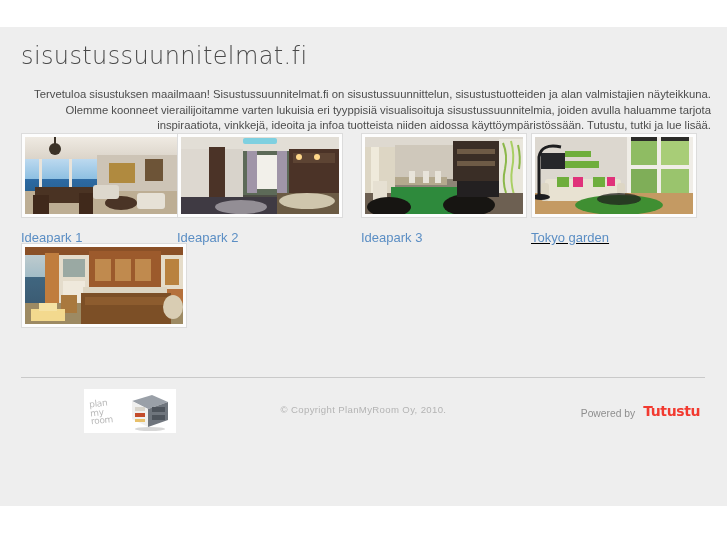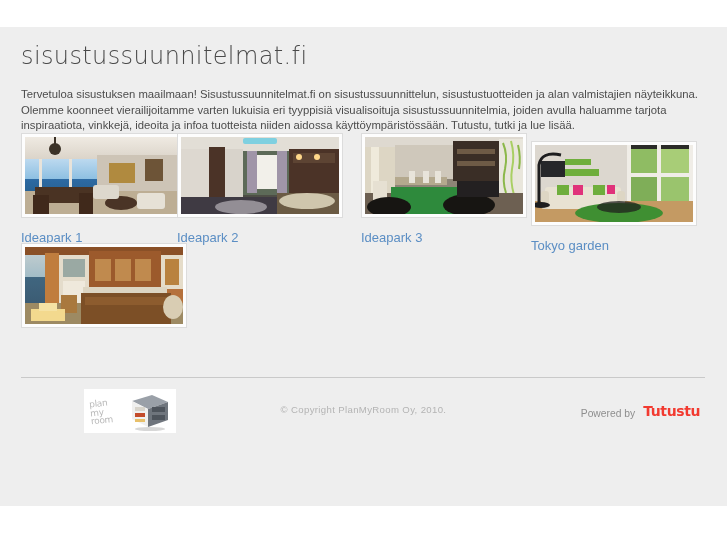--- a/index.html
+++ b/index.html
@@ -39,21 +39,21 @@
   }
   
   #intro {
     position: absolute;
     left: 21px;
     top: 49px;
     width: 690px;
     font-size: 11.3px;
     line-height: 15.2px;
     color: #4c4c4c;
-    text-align: left;
+    text-align: right;
   }
   
   #gallery {
     position: absolute;
     left: 21px;
     top: 106px;
     width: 700px;
   }
   .thumb-cell {
     position: absolute;
@@ -255,21 +255,21 @@
             <rect x="70" y="34" width="6" height="12" fill="#e8e4da"></rect>
             <ellipse cx="24" cy="70" rx="22" ry="10" fill="#171512"></ellipse>
             <ellipse cx="104" cy="68" rx="26" ry="11" fill="#171512"></ellipse>
             <rect x="92" y="44" width="42" height="16" fill="#232021"></rect>
           </svg>
         </div>
       </div>
       <a class="thumb-label">Ideapark 3</a>
     </div>
 
-    <div class="thumb-cell" style="left:510px; top:8px;">
+    <div class="thumb-cell" style="left:510px; top:0px;text-decoration:underline;">
       <div class="thumb-frame">
         <div class="thumb-img">
           <svg width="158" height="77" viewBox="0 0 158 77" preserveAspectRatio="none">
             <rect width="158" height="77" fill="#ded9d1"></rect>
             <rect x="0" y="0" width="92" height="58" fill="#dcd7cf"></rect>
             <rect x="92" y="0" width="66" height="60" fill="#2b2b28"></rect>
             <rect x="96" y="4" width="26" height="24" fill="#8fbc63"></rect>
             <rect x="126" y="4" width="28" height="24" fill="#a8cd77"></rect>
             <rect x="96" y="32" width="26" height="24" fill="#7fae58"></rect>
             <rect x="126" y="32" width="28" height="24" fill="#9ac46d"></rect>

